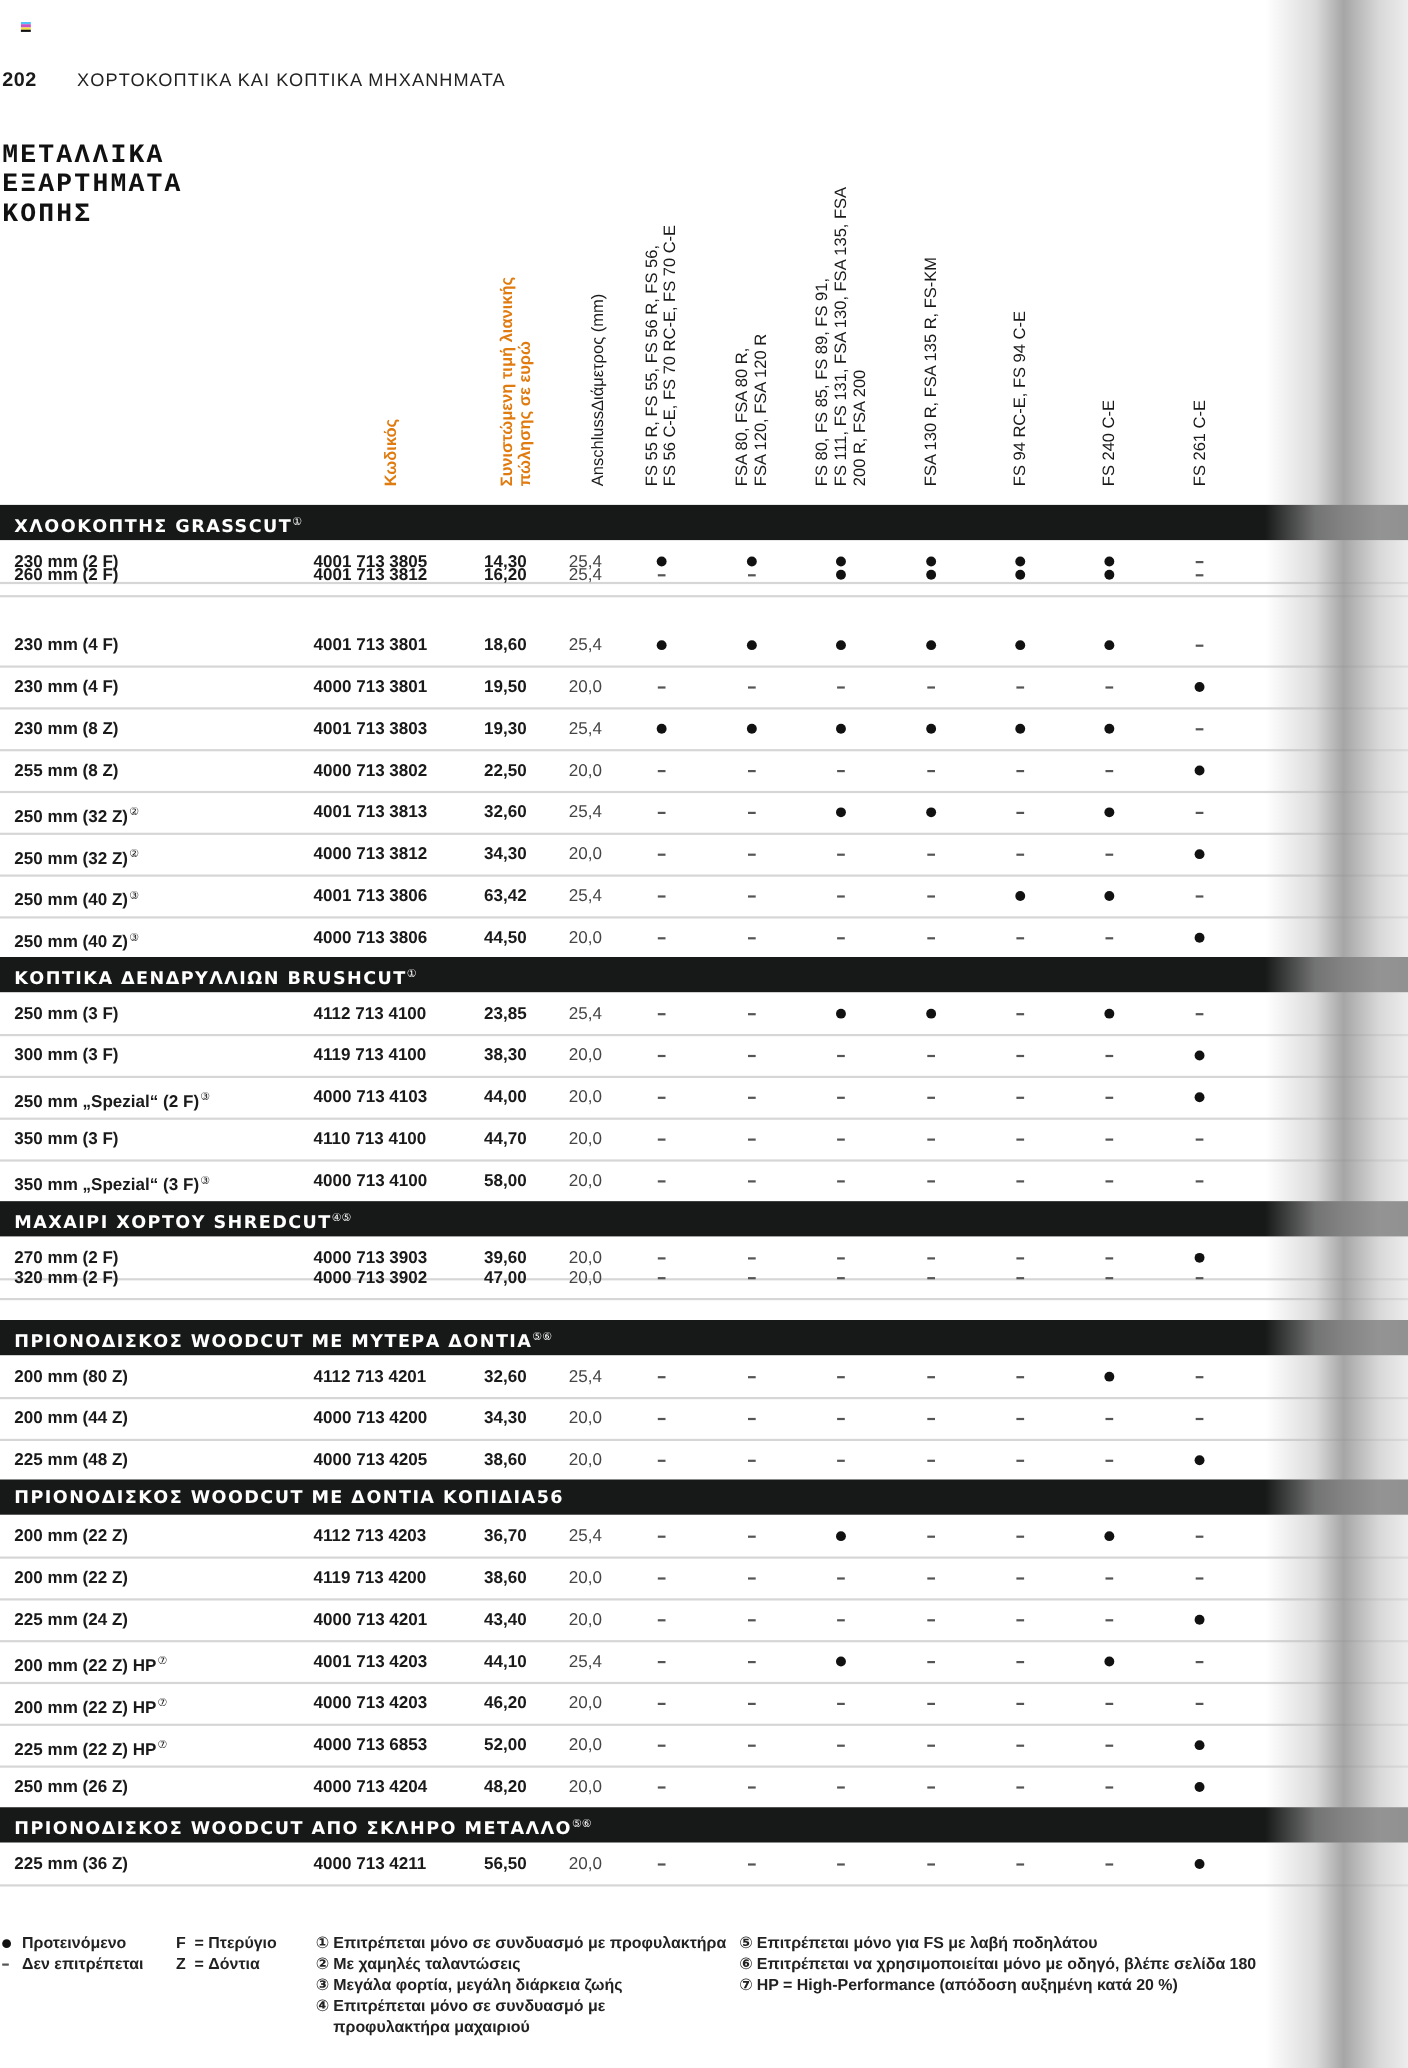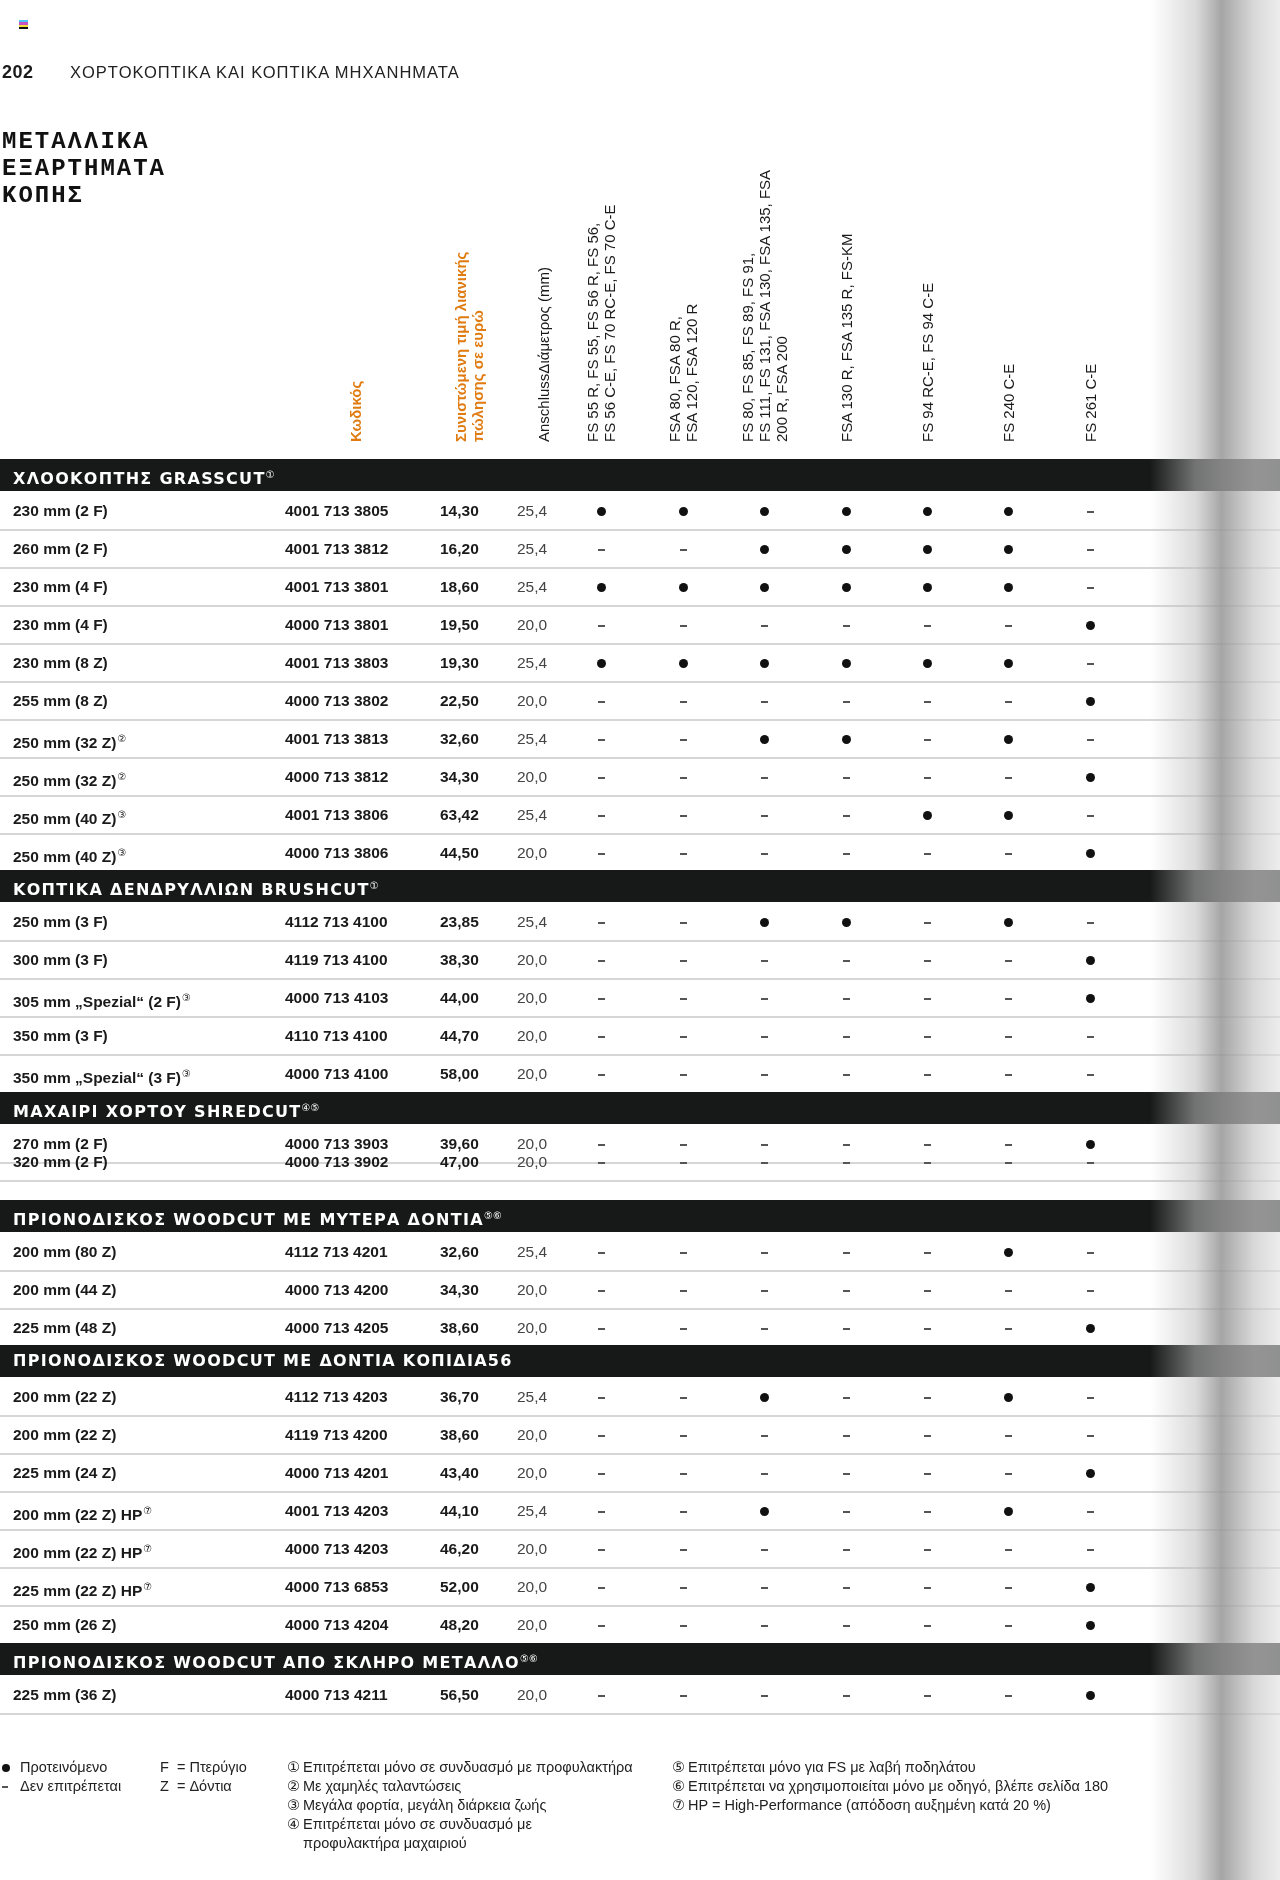--- a/index.html
+++ b/index.html
@@ -57,21 +57,21 @@
   .c-name .note { font-size: 10px; font-weight: normal; vertical-align: super; margin-left: 1px; }
   .c-code { left: 285px; font-weight: bold; }
   .c-price { left: 440px; font-weight: bold; }
   .c-diam { left: 517px; color: #444; }
   .c-compat { width: 20px; text-align: center; margin-left: -10px; }
   .dot { display: inline-block; width: 9px; height: 9px; border-radius: 50%; background: #111; vertical-align: middle; }
   .dash { display: inline-block; width: 7px; height: 1.5px; background: #555; vertical-align: middle; }
 
   .footer { position: absolute; top: 1758px; left: 0; font-size: 14.5px; line-height: 19px; color: #222; }
   .footer .fcol { position: absolute; top: 0; white-space: nowrap; }
-  .footer .legend-row { display: flex; align-items: center; height: 19px; }
+  .footer .legend-row { display: flex; align-items: center; height: 19px; font-weight: bold; }
   .footer .legend-sym { width: 18px; display: inline-block; }
   .footer .legend-sym .dot { width: 8px; height: 8px; }
   .footer .legend-sym .dash { width: 6px; }
   .fn-num { display: inline-block; width: 16px; }
 </style>
 </head>
 <body>
 
 <div class="cmyk-mark">
   <span style="background: rgb(79, 195, 247);"></span>
@@ -137,21 +137,21 @@
       <div class="cell c-price">14,30</div>
       <div class="cell c-diam">25,4</div>
       <div class="cell c-compat" style="left: 601px;"><span class="dot"></span></div>
       <div class="cell c-compat" style="left: 683px;"><span class="dot"></span></div>
       <div class="cell c-compat" style="left: 764px;"><span class="dot"></span></div>
       <div class="cell c-compat" style="left: 846px;"><span class="dot"></span></div>
       <div class="cell c-compat" style="left: 927px;"><span class="dot"></span></div>
       <div class="cell c-compat" style="left: 1008px;"><span class="dot"></span></div>
       <div class="cell c-compat" style="left: 1090px;"><span class="dash"></span></div>
     </div>
-    <div class="row" style="top: 531px;">
+    <div class="row" style="top: 505px;">
       <div class="cell c-name"><span>260 mm (2 F)</span></div>
       <div class="cell c-code">4001 713 3812</div>
       <div class="cell c-price">16,20</div>
       <div class="cell c-diam">25,4</div>
       <div class="cell c-compat" style="left: 601px;"><span class="dash"></span></div>
       <div class="cell c-compat" style="left: 683px;"><span class="dash"></span></div>
       <div class="cell c-compat" style="left: 764px;"><span class="dot"></span></div>
       <div class="cell c-compat" style="left: 846px;"><span class="dot"></span></div>
       <div class="cell c-compat" style="left: 927px;"><span class="dot"></span></div>
       <div class="cell c-compat" style="left: 1008px;"><span class="dot"></span></div>
@@ -282,21 +282,21 @@
       <div class="cell c-diam">20,0</div>
       <div class="cell c-compat" style="left: 601px;"><span class="dash"></span></div>
       <div class="cell c-compat" style="left: 683px;"><span class="dash"></span></div>
       <div class="cell c-compat" style="left: 764px;"><span class="dash"></span></div>
       <div class="cell c-compat" style="left: 846px;"><span class="dash"></span></div>
       <div class="cell c-compat" style="left: 927px;"><span class="dash"></span></div>
       <div class="cell c-compat" style="left: 1008px;"><span class="dash"></span></div>
       <div class="cell c-compat" style="left: 1090px;"><span class="dot"></span></div>
     </div>
     <div class="row" style="top: 980px;">
-      <div class="cell c-name"><span>305 mm „Spezial“ (2 F)</span><span class="note">③</span></div>
+      <div class="cell c-name"><span>250 mm „Spezial“ (2 F)</span><span class="note">③</span></div>
       <div class="cell c-code">4000 713 4103</div>
       <div class="cell c-price">44,00</div>
       <div class="cell c-diam">20,0</div>
       <div class="cell c-compat" style="left: 601px;"><span class="dash"></span></div>
       <div class="cell c-compat" style="left: 683px;"><span class="dash"></span></div>
       <div class="cell c-compat" style="left: 764px;"><span class="dash"></span></div>
       <div class="cell c-compat" style="left: 846px;"><span class="dash"></span></div>
       <div class="cell c-compat" style="left: 927px;"><span class="dash"></span></div>
       <div class="cell c-compat" style="left: 1008px;"><span class="dash"></span></div>
       <div class="cell c-compat" style="left: 1090px;"><span class="dot"></span></div>

